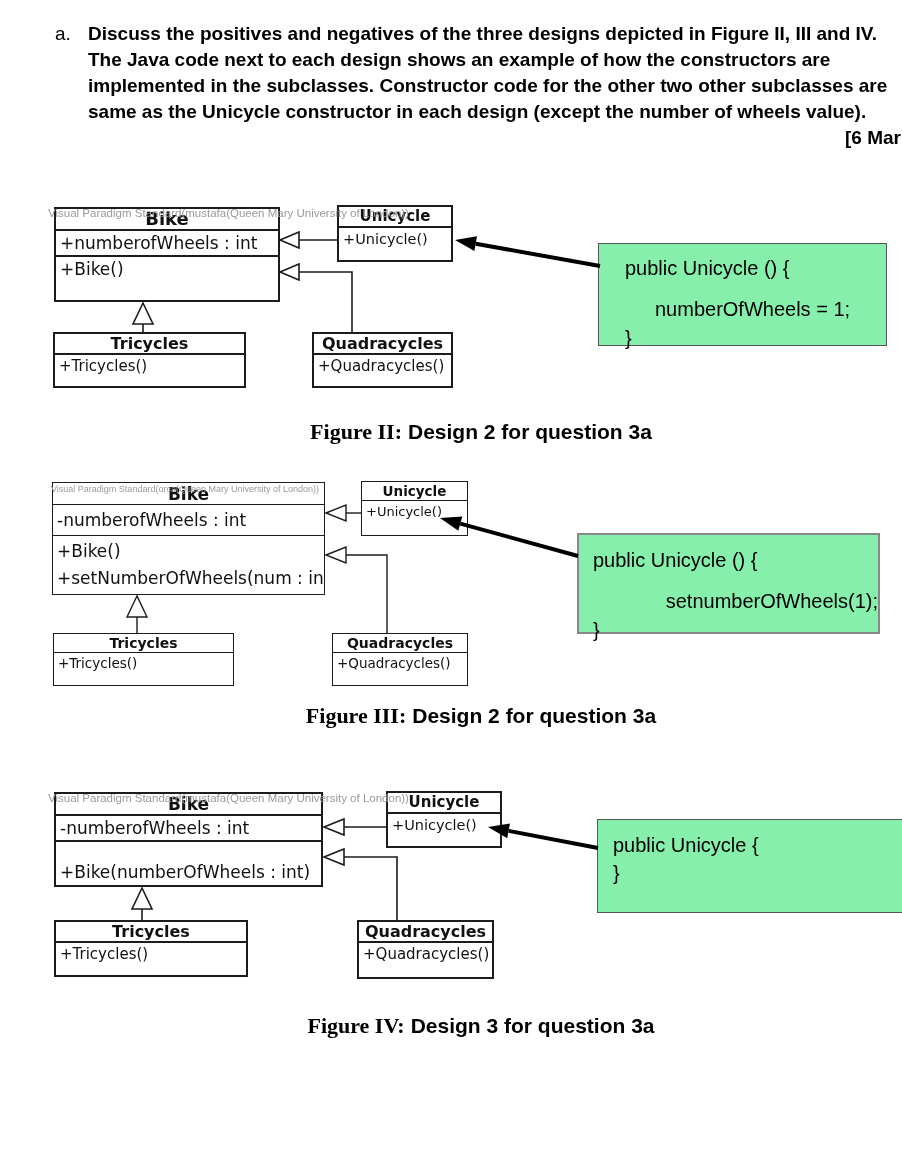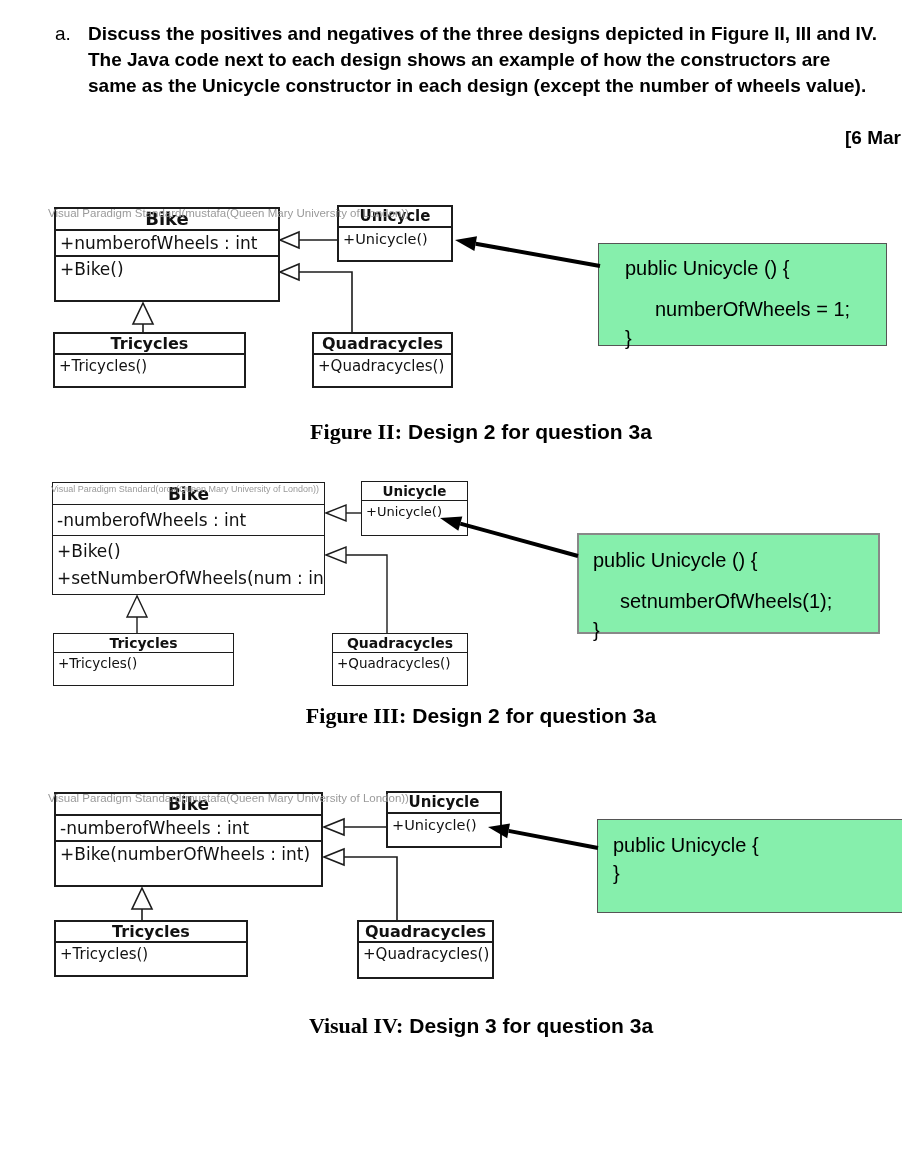--- a/index.html
+++ b/index.html
@@ -38,20 +38,21 @@
 </style>
 </head>
 <body>
 
 <div class="page">
 
   <div class="qlabel" style="left:55px;top:21px;">a.</div>
   <div class="qlines" style="left:88px;top:21px;">
     <div class="qline">Discuss the positives and negatives of the three designs depicted in Figure II, III and IV.</div>
     <div class="qline">The Java code next to each design shows an example of how the constructors are</div>
+    <div class="qline">implemented in the subclasses. Constructor code for the other two other subclasses are</div>
     <div class="qline">same as the Unicycle constructor in each design (except the number of wheels value).</div>
   </div>
   <div class="marks" style="left:845px;top:127px;">[6 Marks]</div>
 
   <div class="wm" style="left:48px;top:207px;font-size:11.5px;">Visual Paradigm Standard(mustafa(Queen Mary University of London))</div>
 
   <div class="ubox" style="left:54px;top:207px;width:226px;height:95px;">
     <div class="utitle" style="height:20px;line-height:20px;font-size:18px;">Bike</div>
     <div class="ucomp" style="height:22px;line-height:22px;font-size:17px;border-bottom:2px solid #1c1c1c;">+numberofWheels : int</div>
     <div class="ucomp" style="font-size:17px;line-height:22px;">+Bike()</div>
@@ -103,34 +104,34 @@
     <div class="ucomp" style="font-size:13.5px;line-height:19px;">+Tricycles()</div>
   </div>
 
   <div class="ubox thin" style="left:332px;top:633px;width:136px;height:53px;">
     <div class="utitle" style="height:18px;line-height:18px;font-size:14px;">Quadracycles</div>
     <div class="ucomp" style="font-size:13.5px;line-height:19px;">+Quadracycles()</div>
   </div>
 
   <div class="codebox" style="left:577px;top:533px;width:303px;height:101px;padding:11px 0 0 14px;border-width:2px;border-color:#888;">
     <div>public Unicycle () {</div>
-    <div class="ind" style="padding-left:27px;">setnumberOfWheels(1);</div>
+    <div class="ind" style="padding-left:27px;text-align:right;">setnumberOfWheels(1);</div>
     <div>}</div>
   </div>
 
   <div class="caption" style="top:703px;">
     <span class="cap-serif">Figure III:</span><span class="cap-sans">Design 2 for question 3a</span>
   </div>
 
   <div class="wm" style="left:48px;top:792px;font-size:11.5px;">Visual Paradigm Standard(mustafa(Queen Mary University of London))</div>
 
   <div class="ubox" style="left:54px;top:792px;width:269px;height:95px;">
     <div class="utitle" style="height:20px;line-height:20px;font-size:17px;">Bike</div>
     <div class="ucomp" style="height:22px;line-height:22px;font-size:17px;border-bottom:2px solid #1c1c1c;">-numberofWheels : int</div>
-    <div class="ucomp" style="font-size:17px;line-height:23px;">+Bike(numberOfWheels : int)</div>
+    <div class="ucomp" style="font-size:17px;line-height:23px;margin-top:18px;">+Bike(numberOfWheels : int)</div>
   </div>
 
   <div class="ubox" style="left:386px;top:791px;width:116px;height:57px;">
     <div class="utitle" style="height:19px;line-height:19px;font-size:15px;">Unicycle</div>
     <div class="ucomp" style="font-size:14.5px;line-height:20px;">+Unicycle()</div>
   </div>
 
   <div class="ubox" style="left:54px;top:920px;width:194px;height:57px;">
     <div class="utitle" style="height:19px;line-height:19px;font-size:16px;">Tricycles</div>
     <div class="ucomp" style="font-size:15px;line-height:21px;">+Tricycles()</div>
@@ -140,21 +141,21 @@
     <div class="utitle" style="height:19px;line-height:19px;font-size:16px;">Quadracycles</div>
     <div class="ucomp" style="font-size:15px;line-height:21px;">+Quadracycles()</div>
   </div>
 
   <div class="codebox" style="left:597px;top:819px;width:308px;height:94px;padding:11px 0 0 15px;line-height:28px;">
     <div>public Unicycle {</div>
     <div>}</div>
   </div>
 
   <div class="caption" style="top:1013px;">
-    <span class="cap-serif">Visual IV:</span><span class="cap-sans">Design 3 for question 3a</span>
+    <span class="cap-serif">Figure IV:</span><span class="cap-sans">Design 3 for question 3a</span>
   </div>
 
   <svg class="overlay" width="902" height="1164" viewBox="0 0 902 1164">
 
     <g stroke="#1c1c1c" stroke-width="1.6" fill="none">
       <path d="M337,240 H299"></path>
       <polygon points="280,240 299,232 299,248" fill="#fff"></polygon>
     </g>
     <g stroke="#1c1c1c" stroke-width="1.6" fill="none">
       <path d="M352,332 V272 H299"></path>

